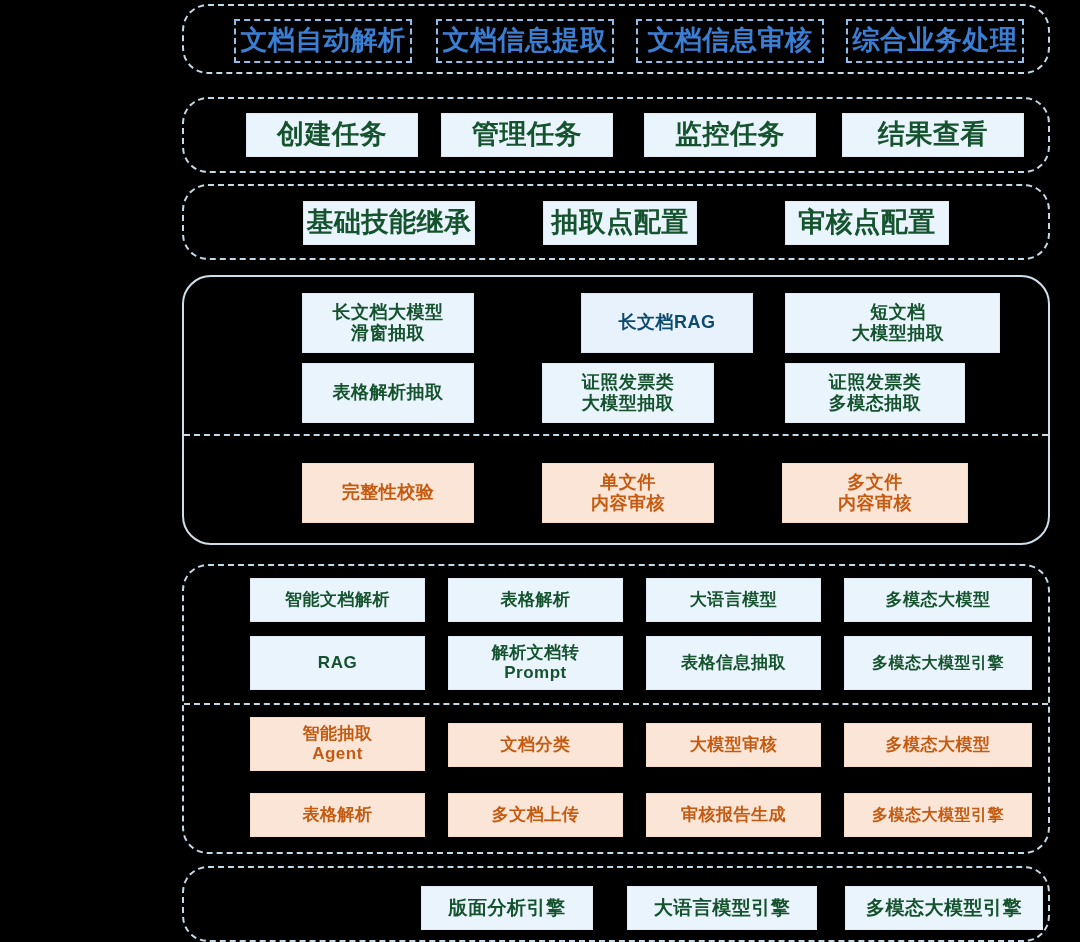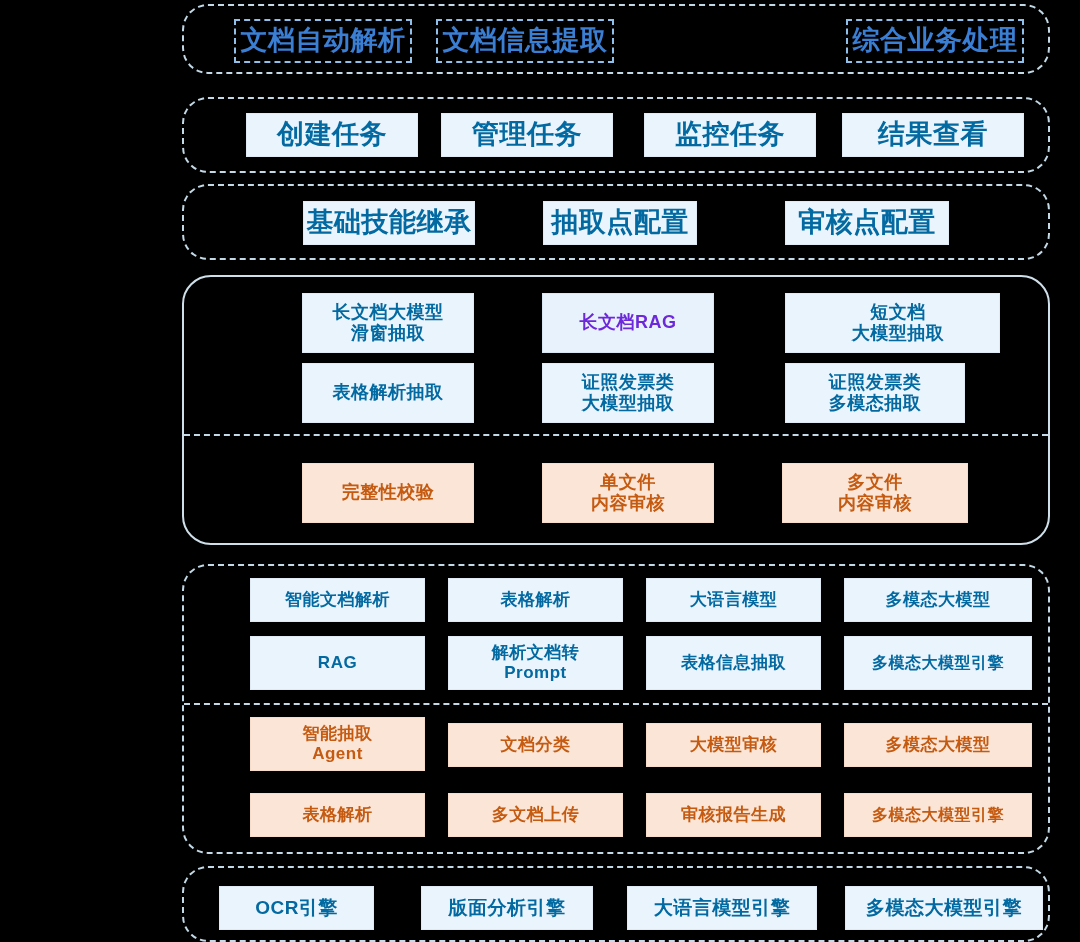--- a/index.html
+++ b/index.html
@@ -57,28 +57,29 @@
     line-height: 1.18;
     font-weight: bold;
     letter-spacing: 0.5px;
     white-space: pre-line;
   }
 
   
   .box.blue {
     background: #eaf4fd;
     border: 1px solid #dfeaf4;
-    color: #0369a1;
+    color: #14532d;
   }
 
   
   .box.blue2 {
     background: #e8f2fc;
     border: 1px solid #d8e6f2;
-    color: #6d28d9;
+    color: #0c4a6e;
+    margin-left: 39px;
   }
 
   
   .box.orange {
     background: #fbe5d6;
     border: 1px solid #f6dcc9;
     color: #c55a11;
   }
 
   
@@ -95,20 +96,21 @@
   .fs16 { font-size: 16px; }
 </style>
 </head>
 <body>
 
 <div class="canvas">
 
   <div class="band" style="top:4px; height:70px;">
     <div class="box outline fs20" style="left:50px; top:13px; width:178px; height:44px;">文档自动解析</div>
     <div class="box outline fs20" style="left:252px; top:13px; width:178px; height:44px;">文档信息提取</div>
+    <div class="box outline fs20" style="left:452px; top:13px; width:188px; height:44px;">文档信息审核</div>
     <div class="box outline fs20" style="left:662px; top:13px; width:178px; height:44px;">综合业务处理</div>
   </div>
 
   <div class="band" style="top:97px; height:76px;">
     <div class="box blue fs20" style="left:62px; top:14px; width:172px; height:44px;">创建任务</div>
     <div class="box blue fs20" style="left:257px; top:14px; width:172px; height:44px;">管理任务</div>
     <div class="box blue fs20" style="left:452px; top:14px; width:172px; height:44px;margin-left:8px;">监控任务</div>
     <div class="box blue fs20" style="left:658px; top:14px; width:182px; height:44px;">结果查看</div>
   </div>
 
@@ -170,19 +172,18 @@
       <div class="box orange fs17" style="left:660px; top:157px; width:188px; height:44px;">多模态大模型</div>
 
       <div class="box orange fs17" style="left:66px; top:227px; width:175px; height:44px;">表格解析</div>
       <div class="box orange fs17" style="left:264px; top:227px; width:175px; height:44px;">多文档上传</div>
       <div class="box orange fs17" style="left:462px; top:227px; width:175px; height:44px;">审核报告生成</div>
       <div class="box orange fs16" style="left:660px; top:227px; width:188px; height:44px;">多模态大模型引擎</div>
     </div>
   </div>
 
   <div class="band" style="top:866px; height:76px;">
-    <div class="box blue fs19" style="left:35px; top:18px; width:155px; height:44px;">OCR引擎</div>
     <div class="box blue fs19" style="left:237px; top:18px; width:172px; height:44px;">版面分析引擎</div>
     <div class="box blue fs19" style="left:443px; top:18px; width:190px; height:44px;">大语言模型引擎</div>
     <div class="box blue fs19" style="left:661px; top:18px; width:198px; height:44px;">多模态大模型引擎</div>
   </div>
 
 </div>
 
 </body></html>

